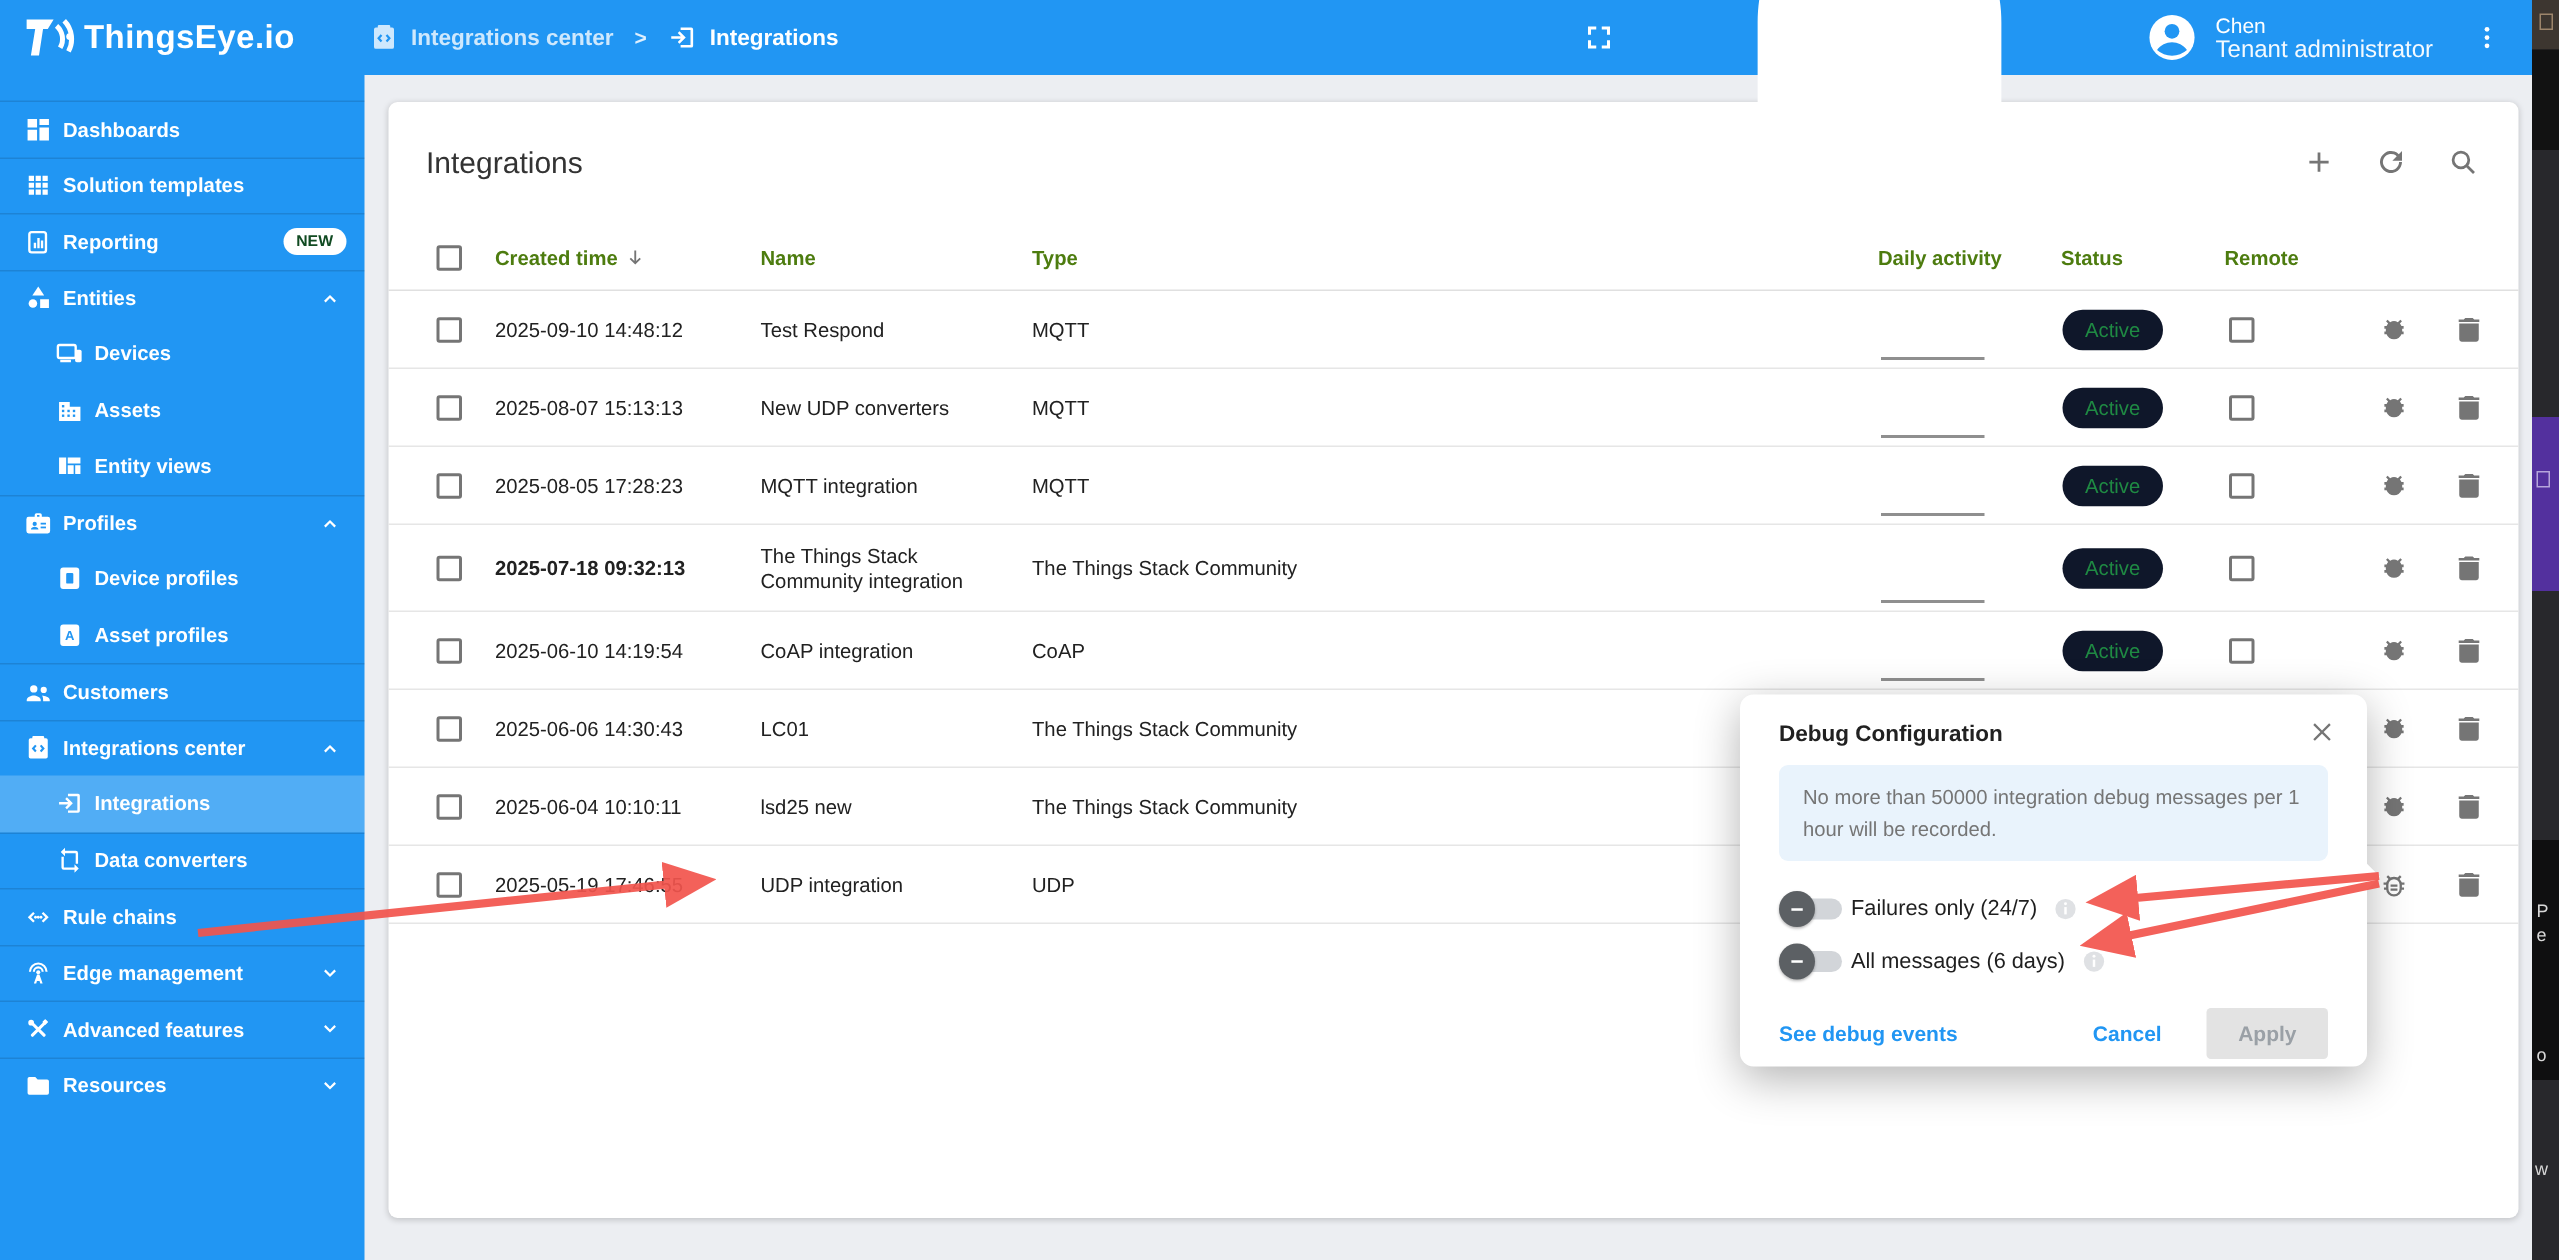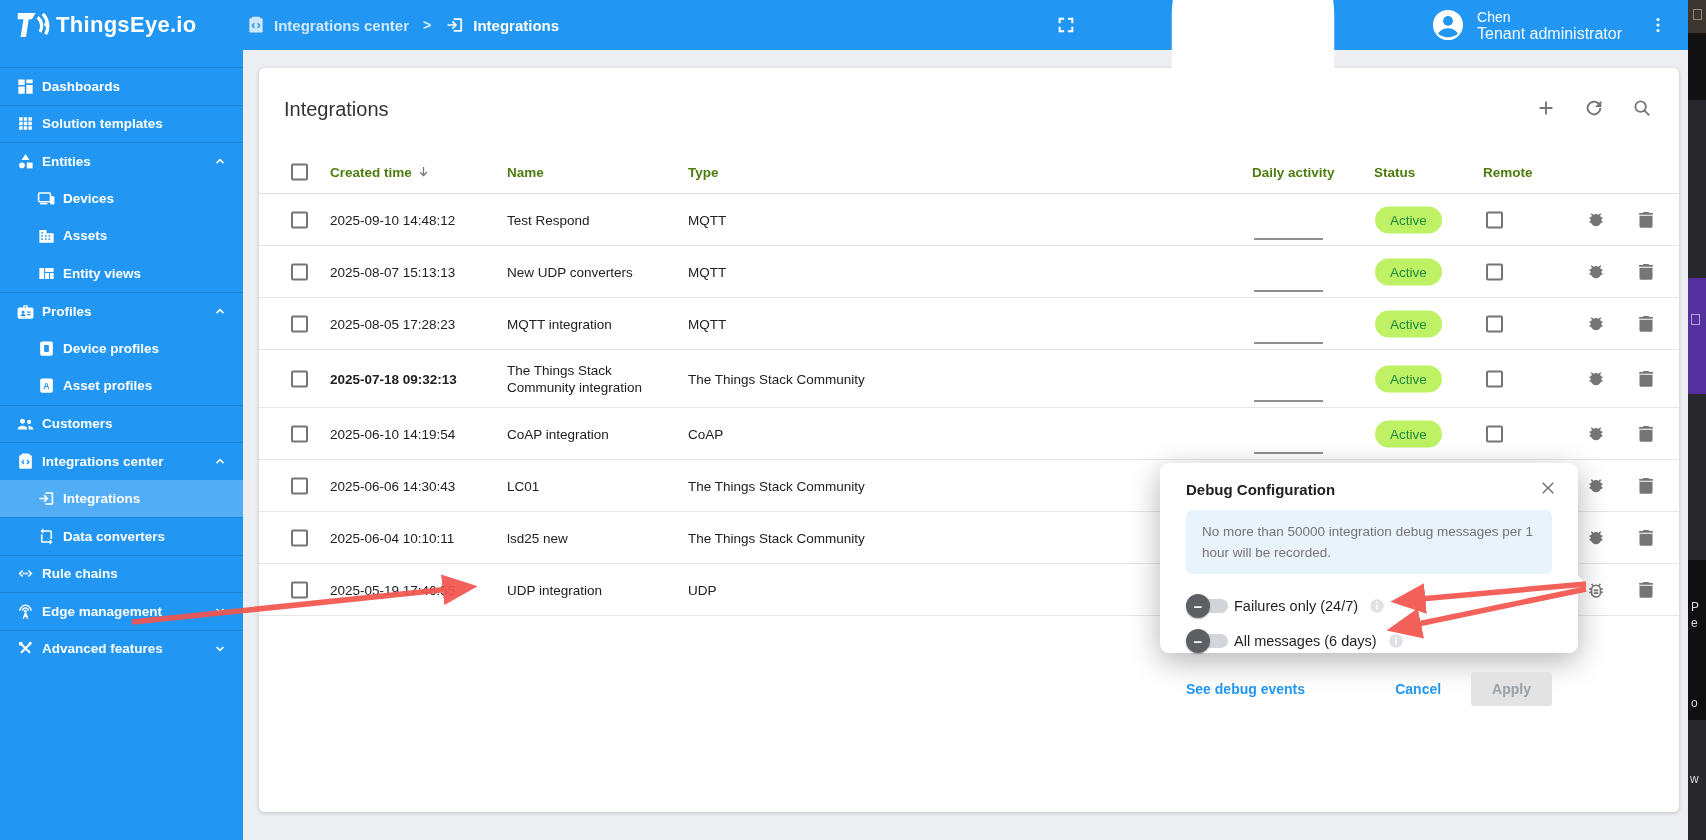--- a/index.html
+++ b/index.html
@@ -51,26 +51,26 @@
   .thead{position:relative;height:44px;border-bottom:1px solid #e0e0e0;}
   .th{position:absolute;top:50%;transform:translateY(-50%);font-size:13.5px;font-weight:700;color:#4d7c0f;
       display:flex;align-items:center;gap:4px;}
   .sort-ic{width:15px;height:15px;color:#757575;}
 
   .trow{position:relative;border-bottom:1px solid #e6e6e6;}
   .cell{position:absolute;top:50%;transform:translateY(-50%);font-size:13.5px;color:#212121;line-height:17px;}
   .cbx{position:absolute;top:50%;transform:translateY(-50%);width:17px;height:17px;border:2px solid #757575;
        border-radius:2px;background:#fff;cursor:pointer;}
   .spark{position:absolute;left:995px;bottom:5px;width:69px;height:2px;background:#8f8f8f;}
-  .pill{position:absolute;left:1116px;top:50%;transform:translateY(-50%);background:#bef264;color:#1f8a43;
+  .pill{position:absolute;left:1116px;top:50%;transform:translateY(-50%);background:#0f172a;color:#1f8a43;
         font-size:13.5px;padding:6px 15px;border-radius:16px;}
   .rowic{position:absolute;top:50%;transform:translateY(-50%);width:22px;height:22px;color:#757575;cursor:pointer;}
 
   
-  .popup{position:absolute;left:1160px;top:463px;width:418px;height:190px;background:#fff;border-radius:9px;
+  .popup{position:absolute;left:1160px;top:463px;width:418px;height:248px;background:#fff;border-radius:9px;
          box-shadow:0 8px 30px rgba(0,0,0,.3);z-index:40;}
   .popup .caret{position:absolute;right:-6px;top:115px;width:13px;height:13px;background:#fff;
                 transform:rotate(45deg);}
   .pop-title{font-size:15px;font-weight:700;color:#212121;padding:18px 26px 12px;}
   .pop-close{position:absolute;right:20px;top:15px;width:20px;height:20px;color:#757575;cursor:pointer;}
   .pop-info{margin:0 26px;background:#e9f3fc;border-radius:6px;padding:11px 16px;font-size:13.5px;
             color:#757575;line-height:21px;}
   .toggles{margin:15px 26px 4px;}
   .tgl-row{display:flex;align-items:center;height:34px;margin-bottom:1px;}
   .tgl{position:relative;width:44px;height:24px;flex:0 0 44px;cursor:pointer;}
@@ -191,20 +191,30 @@
         <span class="ic">
           <svg viewBox="0 0 24 24" fill="currentColor">
             <path d="M4 4h4.4v4.4H4zM9.8 4h4.4v4.4H9.8zM15.6 4H20v4.4h-4.4zM4 9.8h4.4v4.4H4zM9.8 9.8h4.4v4.4H9.8zM15.6 9.8H20v4.4h-4.4zM4 15.6h4.4V20H4zM9.8 15.6h4.4V20H9.8zM15.6 15.6H20V20h-4.4z"></path>
           </svg>
         </span>
         <span class="nav-label">Solution templates</span>
       </div>
       <div class="nav-item top">
         <span class="ic">
           <svg viewBox="0 0 24 24" fill="currentColor">
+            <rect x="4.5" y="3.5" width="14" height="17" rx="2" fill="none" stroke="currentColor" stroke-width="2"></rect>
+            <path d="M8.2 12.5h2v4.5h-2zM11.2 8.5h2v8.5h-2zM14.2 10.5h2v6.5h-2z"></path>
+          </svg>
+        </span>
+        <span class="nav-label">Reporting</span>
+        <span class="new-badge">NEW</span>
+      </div>
+      <div class="nav-item top">
+        <span class="ic">
+          <svg viewBox="0 0 24 24" fill="currentColor">
             <path d="M12 2.5L17 10H7z"></path>
             <circle cx="7.5" cy="16.8" r="3.6"></circle>
             <path d="M13.6 13.3H21v7.4h-7.4z"></path>
           </svg>
         </span>
         <span class="nav-label">Entities</span>
         <span class="chev">
           <svg viewBox="0 0 24 24" fill="currentColor">
             <path d="M12 8.8l5.3 5.3-1.4 1.4L12 11.6l-3.9 3.9-1.4-1.4z"></path>
           </svg>
@@ -358,20 +368,33 @@
       <div class="nav-item top">
         <span class="ic">
           <svg viewBox="0 0 24 24" fill="currentColor">
             <rect x="10.8" y="3.4" width="2.6" height="16.5" rx="1" transform="rotate(45 12.1 11.6)"></rect>
             <rect x="10.6" y="3.4" width="2.6" height="16.5" rx="1" transform="rotate(-45 11.9 11.6)"></rect>
             <circle cx="6" cy="6" r="2.4"></circle>
             <rect x="16.1" y="3.7" width="3.6" height="3.6" rx=".6" transform="rotate(45 17.9 5.5)"></rect>
           </svg>
         </span>
         <span class="nav-label">Advanced features</span>
+        <span class="chev">
+          <svg viewBox="0 0 24 24" fill="currentColor">
+            <path d="M12 15.2L6.7 9.9l1.4-1.4 3.9 3.9 3.9-3.9 1.4 1.4z"></path>
+          </svg>
+        </span>
+      </div>
+      <div class="nav-item top">
+        <span class="ic">
+          <svg viewBox="0 0 24 24" fill="currentColor">
+            <path d="M3 6.5A1.5 1.5 0 014.5 5h5l2 2.2h8A1.5 1.5 0 0121 8.7v9.8a1.5 1.5 0 01-1.5 1.5h-15A1.5 1.5 0 013 18.5z"></path>
+          </svg>
+        </span>
+        <span class="nav-label">Resources</span>
         <span class="chev">
           <svg viewBox="0 0 24 24" fill="currentColor">
             <path d="M12 15.2L6.7 9.9l1.4-1.4 3.9 3.9 3.9-3.9 1.4 1.4z"></path>
           </svg>
         </span>
       </div>
     </aside>
 
   <main class="card">
     <div class="card-title-row">

